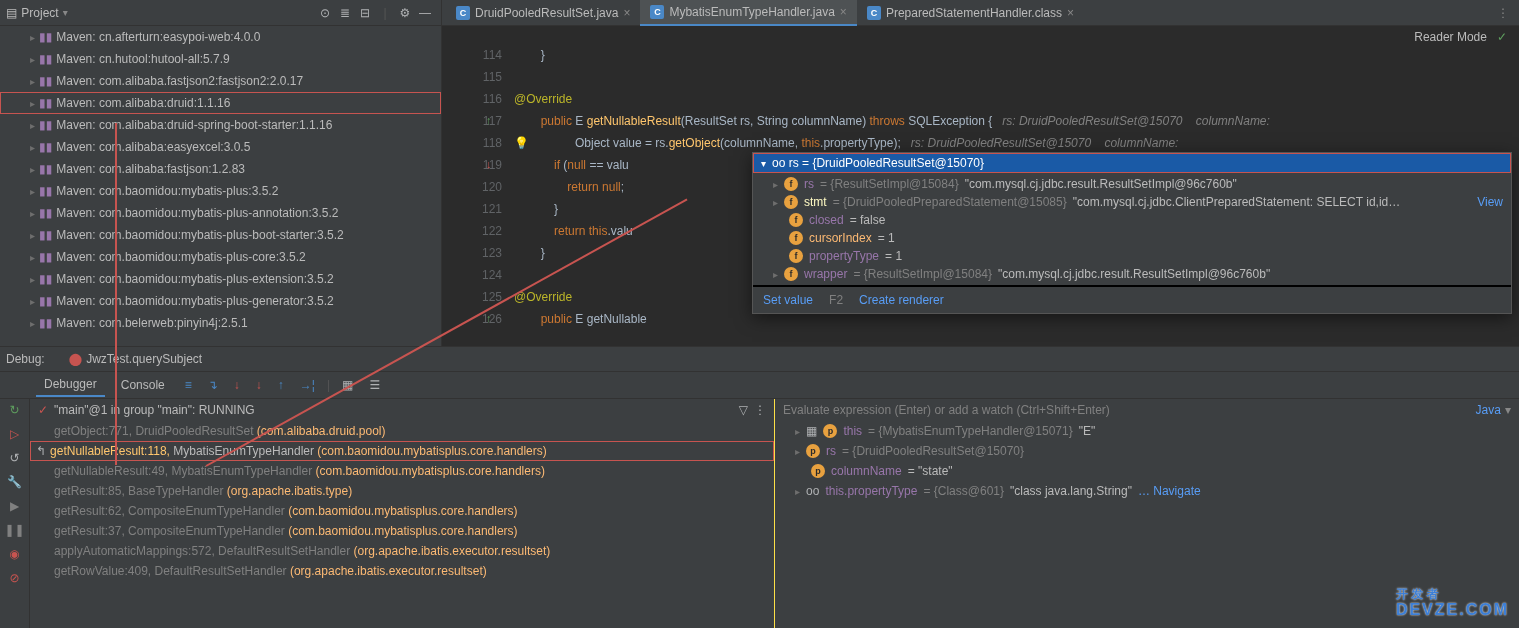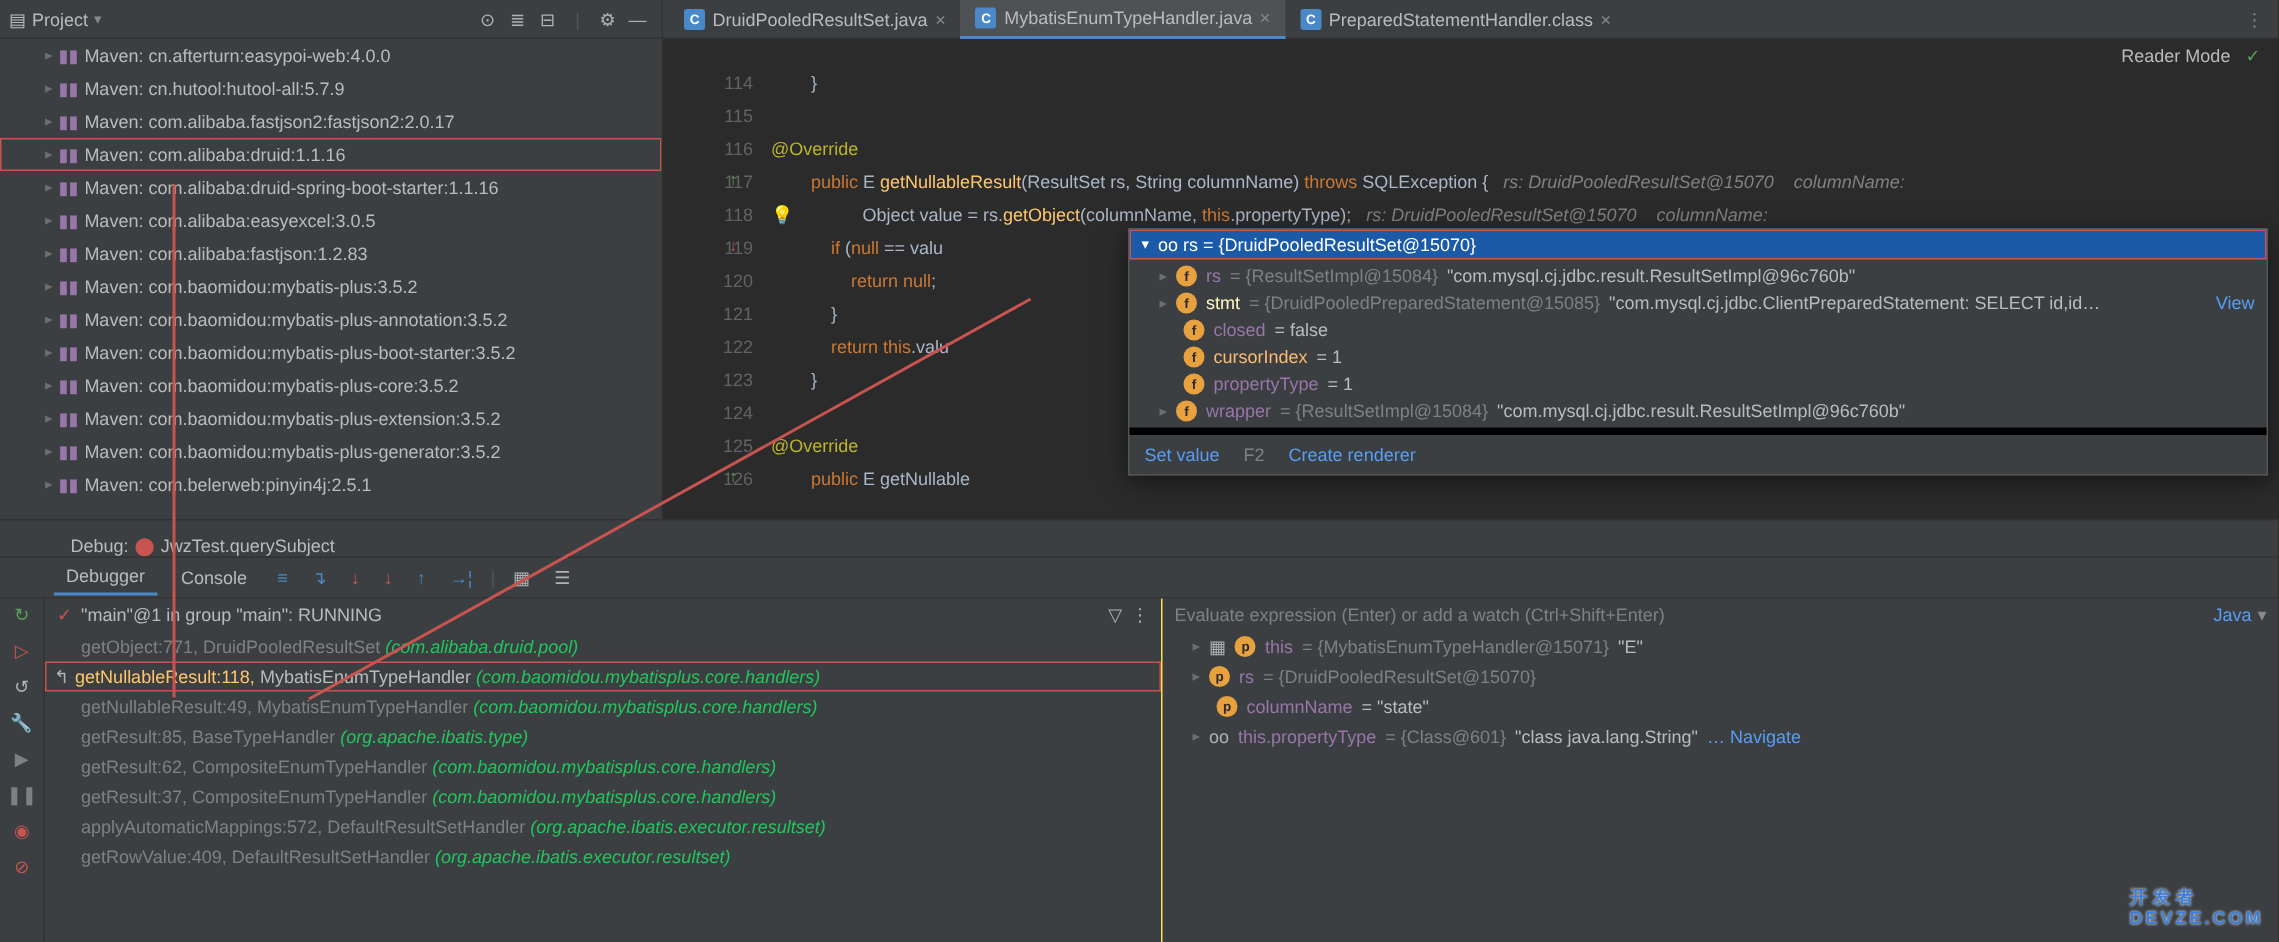--- a/index.html
+++ b/index.html
@@ -37,53 +37,53 @@
 .debug-popup { position: absolute; left: 752px; top: 152px; width: 760px; background: #3c3f41; border: 1px solid #555; box-shadow: 0 4px 16px rgba(0,0,0,0.5); z-index: 100; }
 .popup-head { background: #1a5aa6; color: #fff; padding: 3px 8px; display: flex; align-items: center; gap: 6px; outline: 1px solid #c75450; outline-offset: -1px; }
 .popup-body { padding: 2px 0; }
 .pop-row { display: flex; align-items: center; padding: 2px 8px 2px 20px; gap: 6px; color: #bbb; }
 .pop-row .chev { color: #6e6e6e; font-size: 10px; }
 .pop-row .badge { width: 14px; height: 14px; border-radius: 7px; display: inline-flex; align-items: center; justify-content: center; font-size: 9px; font-weight: bold; color: #2b2b2b; }
 .badge.f { background: #e8a13f; }
 .pop-row .gray { color: #808080; }
 .pop-row .val { color: #bbb; }
 .pop-row .link { color: #589df6; cursor: pointer; }
-.popup-footer { border-top: 5px solid #000000; padding: 6px 10px; display: flex; gap: 16px; }
+.popup-footer { border-top: 2px solid #000000; padding: 6px 10px; display: flex; gap: 16px; }
 .popup-footer .link { color: #589df6; cursor: pointer; }
 .popup-footer .hint { color: #808080; }
 .debug-section { flex: 1; display: flex; flex-direction: column; background: #3c3f41; border-top: 1px solid #323232; }
-.debug-tab-row { display: flex; align-items: flex-end; height: 24px; padding-left: 6px; color: #bbb; gap: 4px; margin-left: 41px; }
+.debug-tab-row { display: flex; align-items: center; height: 24px; padding-left: 6px; color: #bbb; gap: 24px; }
 .debug-tab-row .dbg-tab { display: flex; align-items: center; gap: 4px; cursor: pointer; }
 .debug-tab-row .bug { color: #c75450; }
 .debug-tools { display: flex; align-items: center; height: 28px; padding-left: 36px; border-top: 1px solid #323232; border-bottom: 1px solid #323232; gap: 8px; }
 .debug-tools .tool-tab { padding: 4px 8px; cursor: pointer; color: #bbb; }
 .debug-tools .tool-tab.active { border-bottom: 2px solid #4a88c7; }
 .debug-tools .step-icon { color: #4a88c7; cursor: pointer; padding: 0 4px; }
 .debug-body { flex: 1; display: flex; }
 .left-gutter { width: 30px; background: #3c3f41; border-right: 1px solid #323232; display: flex; flex-direction: column; align-items: center; padding-top: 4px; gap: 10px; }
 .left-gutter .gi { color: #afb1b3; cursor: pointer; }
 .frames { flex: 1; max-width: 750px; background: #3c3f41; display: flex; flex-direction: column; }
 .frames-head { display: flex; align-items: center; padding: 4px 8px; gap: 6px; color: #bbb; }
 .frames-head .spacer { flex: 1; }
 .frame-row { padding: 3px 8px 3px 24px; color: #808080; cursor: pointer; font-size: 12px; }
-.frame-row .loc { color: #22c55e; font-style: italic; }
+.frame-row .loc { color: #fdba74; }
 .frame-row.sel { outline: 1px solid #c75450; outline-offset: -1px; color: #bbb; }
 .frame-row.sel .nm { color: #ffc66d; }
 .variables { flex: 1; background: #3c3f41; border-left: 1px solid #fde047; display: flex; flex-direction: column; }
 .vars-head { padding: 4px 8px; color: #808080; font-family: Consolas, monospace; display: flex; }
 .vars-head .lang { margin-left: auto; color: #589df6; }
 .var-row { padding: 3px 8px 3px 20px; display: flex; align-items: center; gap: 6px; color: #bbb; }
 .var-row .chev { color: #6e6e6e; font-size: 10px; }
 .var-row .badge2 { width: 14px; height: 14px; border-radius: 7px; display: inline-flex; align-items: center; justify-content: center; font-size: 9px; font-weight: bold; }
 .badge2.p { background: #e8a13f; color: #2b2b2b; }
 .var-row .gray { color: #808080; }
 .var-row .link { color: #589df6; cursor: pointer; }
 .red-line { position: absolute; border-top: 2px solid #c75450; transform-origin: left center; z-index: 50; pointer-events: none; }
 .watermark { position: absolute; right: 10px; bottom: 10px; font-family: Arial; font-size: 26px; font-weight: bold; color: #3d7fd6; text-shadow: 0 0 2px #fff; z-index: 200; pointer-events: none; line-height: 1; }
-.watermark .sub { font-size: 12px; letter-spacing: 2px; display: block; }
+.watermark .sub { font-size: 16px; letter-spacing: 2px; display: block; }
 </style>
 </head>
 <body>
 
 <div class="root">
   <div class="top">
     <div class="project-panel">
       <div class="project-header">
         <span class="title">
           <span>▤</span>

